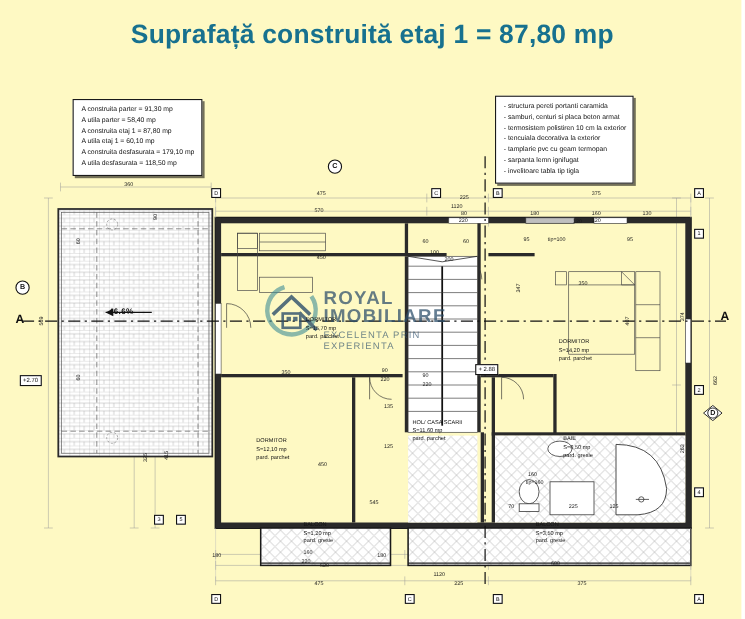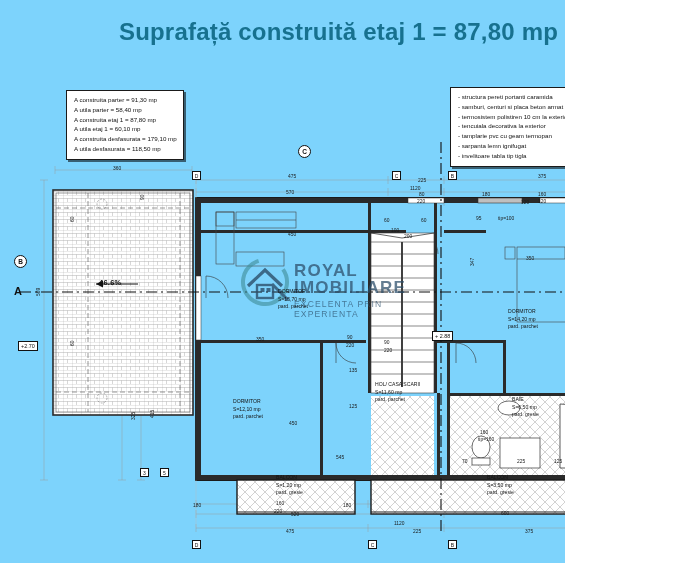--- a/index.html
+++ b/index.html
@@ -3,23 +3,23 @@
 <meta charset="utf-8">
 <style>
   * { box-sizing: border-box; }
   html, body {
     margin: 0; padding: 0;
     background: #ffffff;
     font-family: "Liberation Sans", sans-serif;
   }
   #page {
     position: relative;
-    width: 565px;
+    width: 674px;
     height: 563px;
-    background: #7dd3fc;
+    background: #fef9c3;
     overflow: hidden;
   }
 
   
   #title {
     position: absolute;
     left: 0; top: 18px;
     width: 677px;
     text-align: center;
     font-size: 24px;

